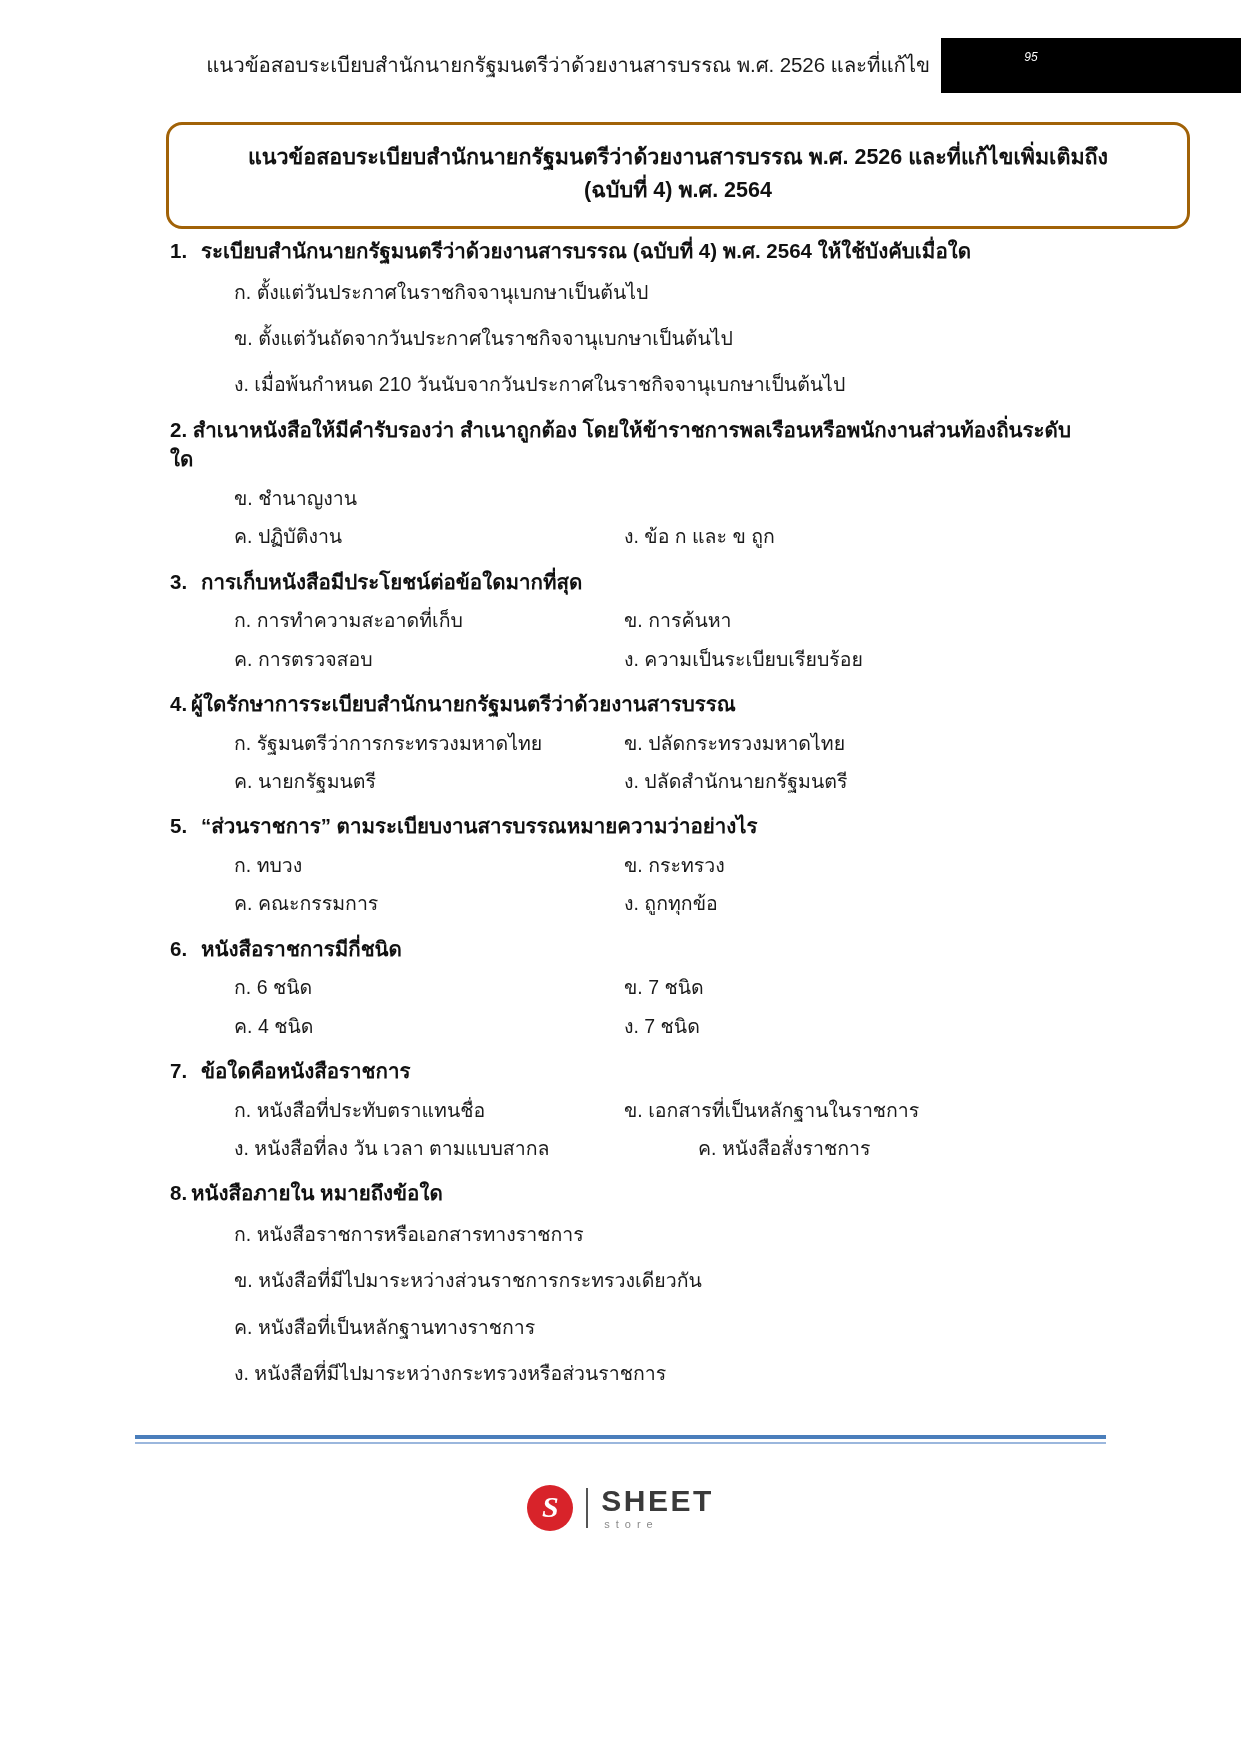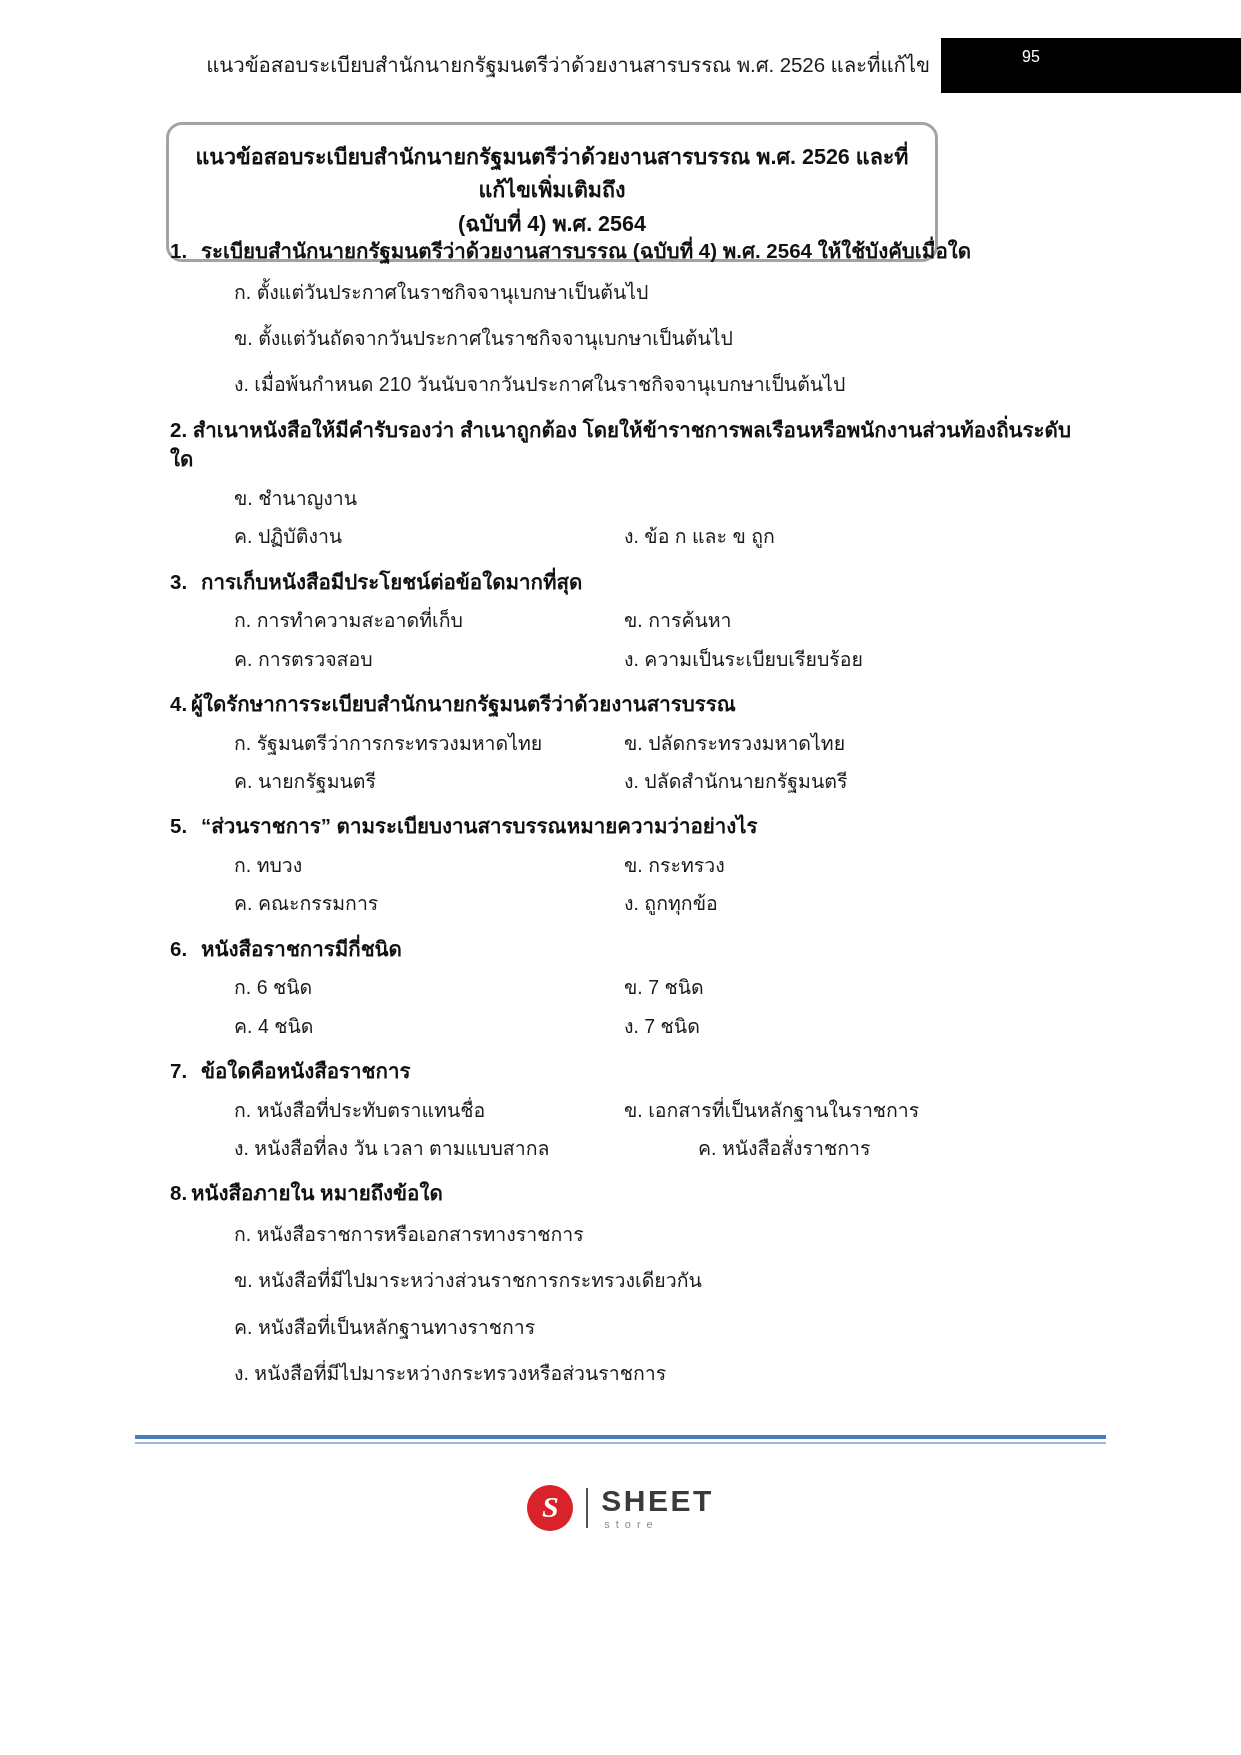--- a/index.html
+++ b/index.html
@@ -43,31 +43,32 @@
   .page-number {
     position: absolute;
     left: 941px;
     top: 38px;
     width: 180px;
     height: 38px;
     display: flex;
     align-items: center;
     justify-content: center;
     color: #ffffff;
-    font-size: 16px;
+    font-size: 12px;
+    font-style: italic;
   }
 
   
   .title-box {
     position: absolute;
     left: 166px;
     top: 122px;
-    width: 772px;
+    width: 1024px;
     padding: 16px 26px 18px 26px;
-    border: 3px solid #a3a3a3;
+    border: 3px solid #a16207;
     border-radius: 16px;
     text-align: center;
     background: #ffffff;
   }
   .title-line {
     font-size: 21.5px;
     font-weight: bold;
     line-height: 1.55;
     color: #111111;
   }

